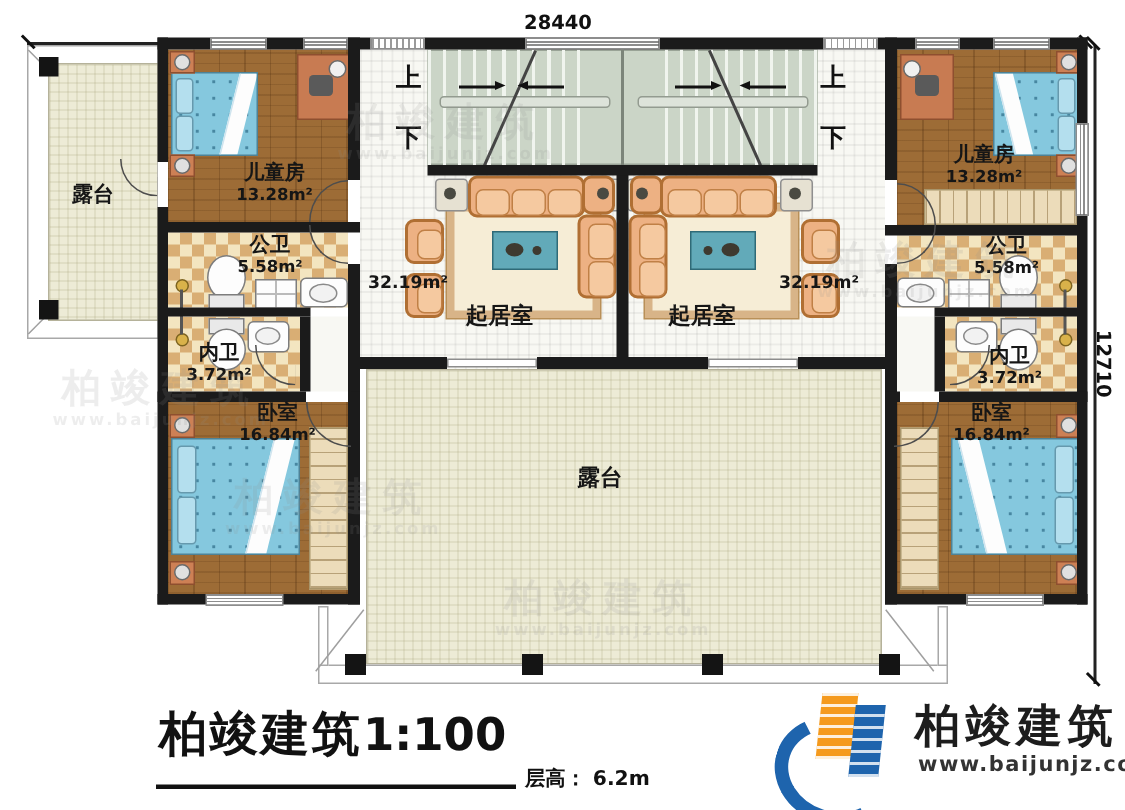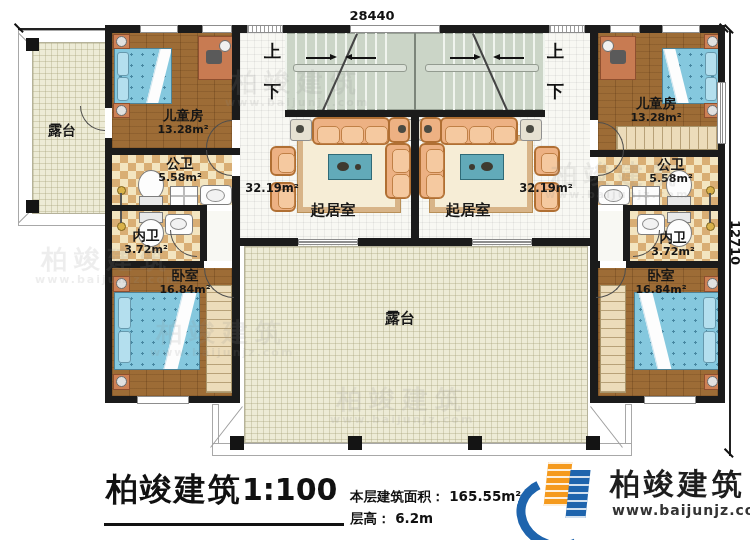--- a/index.html
+++ b/index.html
@@ -333,21 +333,20 @@
   </div>
   <div class="rlabel" style="left:333px;top:202px;font-size:15px;">起居室</div>
   <div class="rlabel" style="left:272px;top:182px;font-size:11.5px;">32.19m²</div>
   <div class="rlabel" style="left:468px;top:202px;font-size:15px;">起居室</div>
   <div class="rlabel" style="left:546px;top:182px;font-size:11.5px;">32.19m²</div>
 
   <div class="a" style="left:106px;top:468px;z-index:30;white-space:nowrap;">
     <span style="font-size:32px;font-weight:700;color:#111;letter-spacing:2px;">柏竣建筑</span><span style="font-size:30px;font-weight:700;color:#111;">1:100</span>
   </div>
   <div class="a" style="left:104px;top:523px;width:240px;height:3px;background:#111;z-index:30;"></div>
-  <div class="a" style="left:350px;top:488px;font-size:13.5px;font-weight:700;color:#111;z-index:30;">本层建筑面积： 165.55m²</div>
   <div class="a" style="left:350px;top:510px;font-size:13.5px;font-weight:700;color:#111;z-index:30;">层高： 6.2m</div>
 
   <div class="a" style="left:514px;top:458px;width:230px;height:80px;z-index:30;">
     <div class="a" style="left:0;top:0;width:96px;height:80px;">
       <div class="a" style="left:2px;top:20px;width:64px;height:54px;border:9px solid transparent;border-left-color:#1e64ad;border-bottom-color:#1e64ad;border-radius:50%;transform:rotate(18deg);"></div>
       <div class="a" style="left:32px;top:4px;width:24px;height:44px;background:#f59a1d;transform:skewX(-6deg);background-image:repeating-linear-gradient(0deg,rgba(255,255,255,.85) 0 2px,rgba(0,0,0,0) 2px 7px);"></div>
       <div class="a" style="left:54px;top:12px;width:20px;height:48px;background:#1e64ad;transform:skewX(-6deg);background-image:repeating-linear-gradient(0deg,rgba(255,255,255,.8) 0 2px,rgba(0,0,0,0) 2px 8px);"></div>
     </div>
     <div class="a" style="left:96px;top:6px;font-size:30px;font-weight:700;color:#1d1d1d;letter-spacing:4px;white-space:nowrap;">柏竣建筑</div>
     <div class="a" style="left:98px;top:44px;font-size:14px;font-weight:700;color:#333;letter-spacing:1px;">www.baijunjz.com</div>

